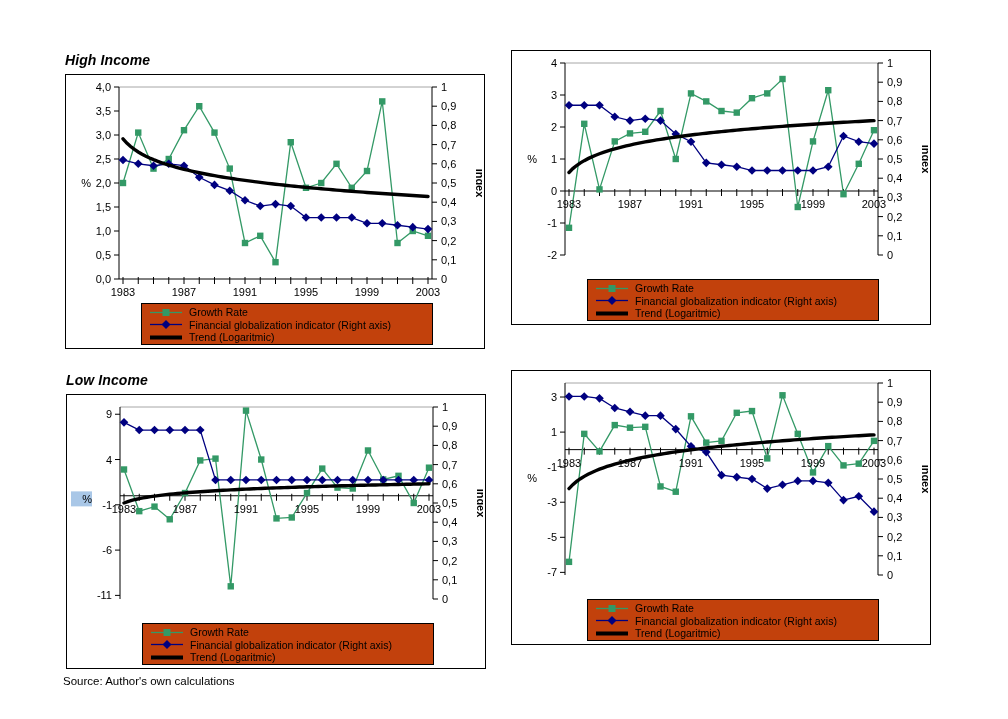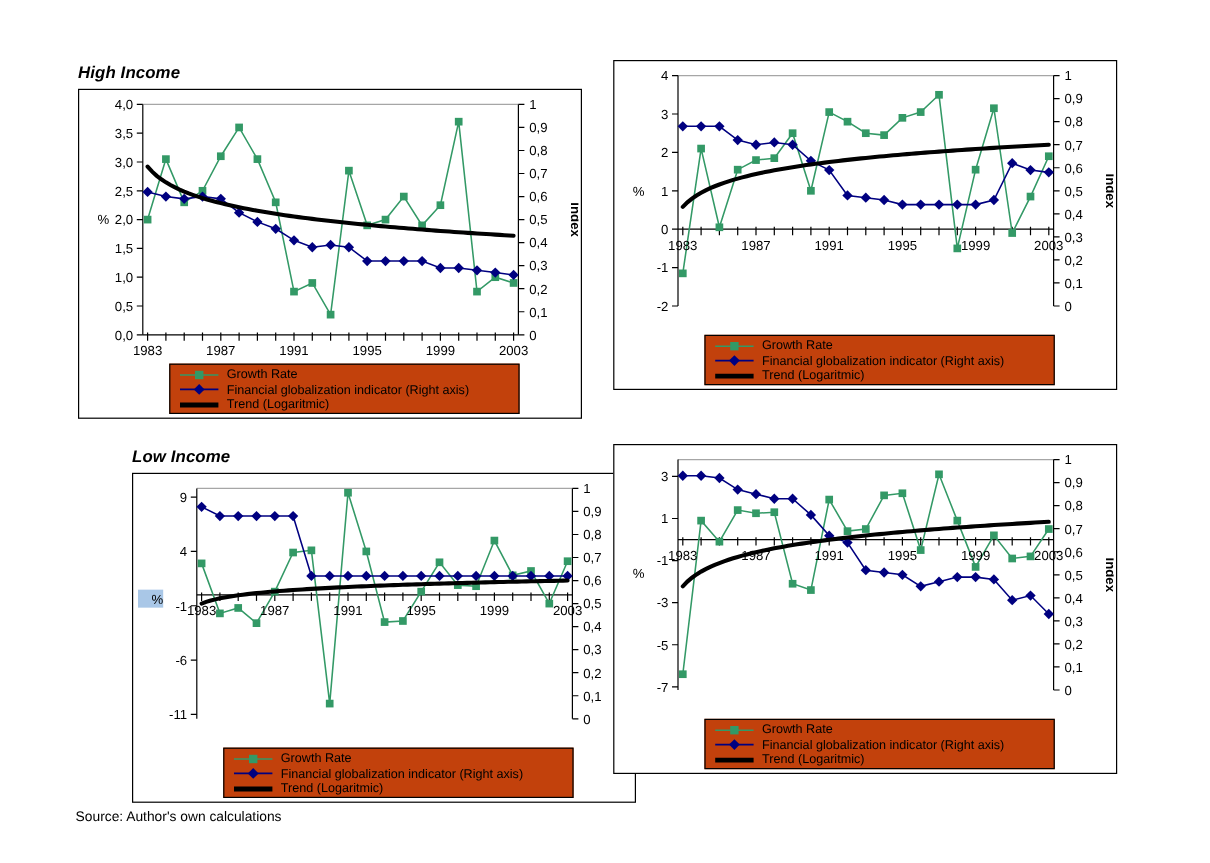--- a/index.html
+++ b/index.html
@@ -317,21 +317,21 @@
         <div class="lrow">
           <svg class="lic" width="34" height="11">
               <line x1="1" y1="5.5" x2="33" y2="5.5" class="st-k"></line>
             </svg>
           <span>Trend (Logaritmic)</span>
         </div>
       </div>
     </div>
   </div>
 
-  <div class="panel" style="left:66px;top:370px;width:418px;margin-left:44px;">
+  <div class="panel" style="left:66px;top:370px;width:418px;">
     <div class="chart-title">Low Income</div>
     <div class="chart-box">
       <svg class="chart-svg" viewBox="0 0 416 271">
           <line x1="53" y1="12" x2="366" y2="12" stroke="#a6a6a6" stroke-width="1"></line>
           <g>
             <line x1="53" y1="12" x2="53" y2="204" stroke="#000000" stroke-width="1"></line>
             <line x1="366" y1="12" x2="366" y2="204" stroke="#000000" stroke-width="1"></line>
             <line x1="53" y1="100.75471698113208" x2="366" y2="100.75471698113208" stroke="#000000" stroke-width="1"></line>
             <line x1="57" y1="98.75471698113208" x2="57" y2="105.75471698113208" stroke="#000000" stroke-width="1"></line>
             <line x1="72.25" y1="98.75471698113208" x2="72.25" y2="105.75471698113208" stroke="#000000" stroke-width="1"></line>

